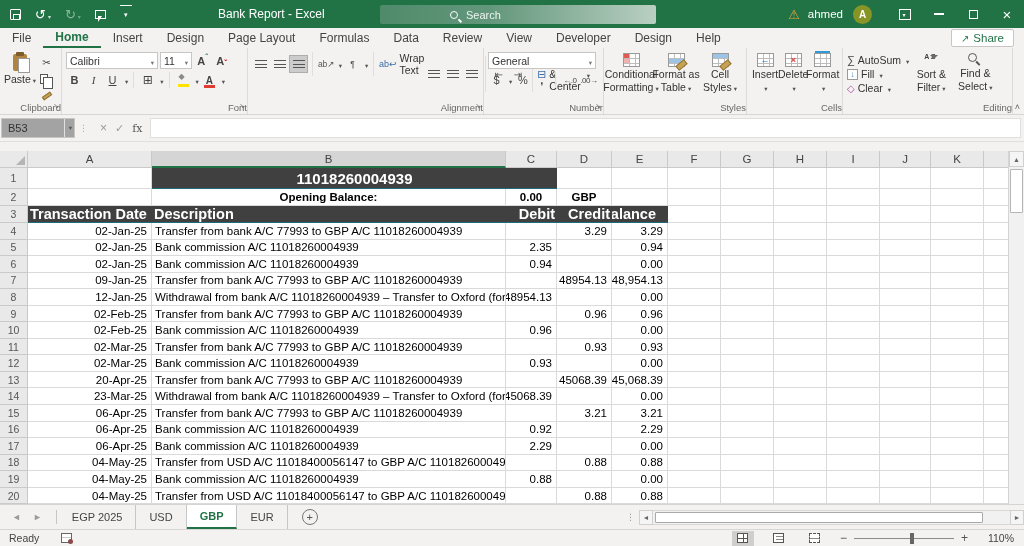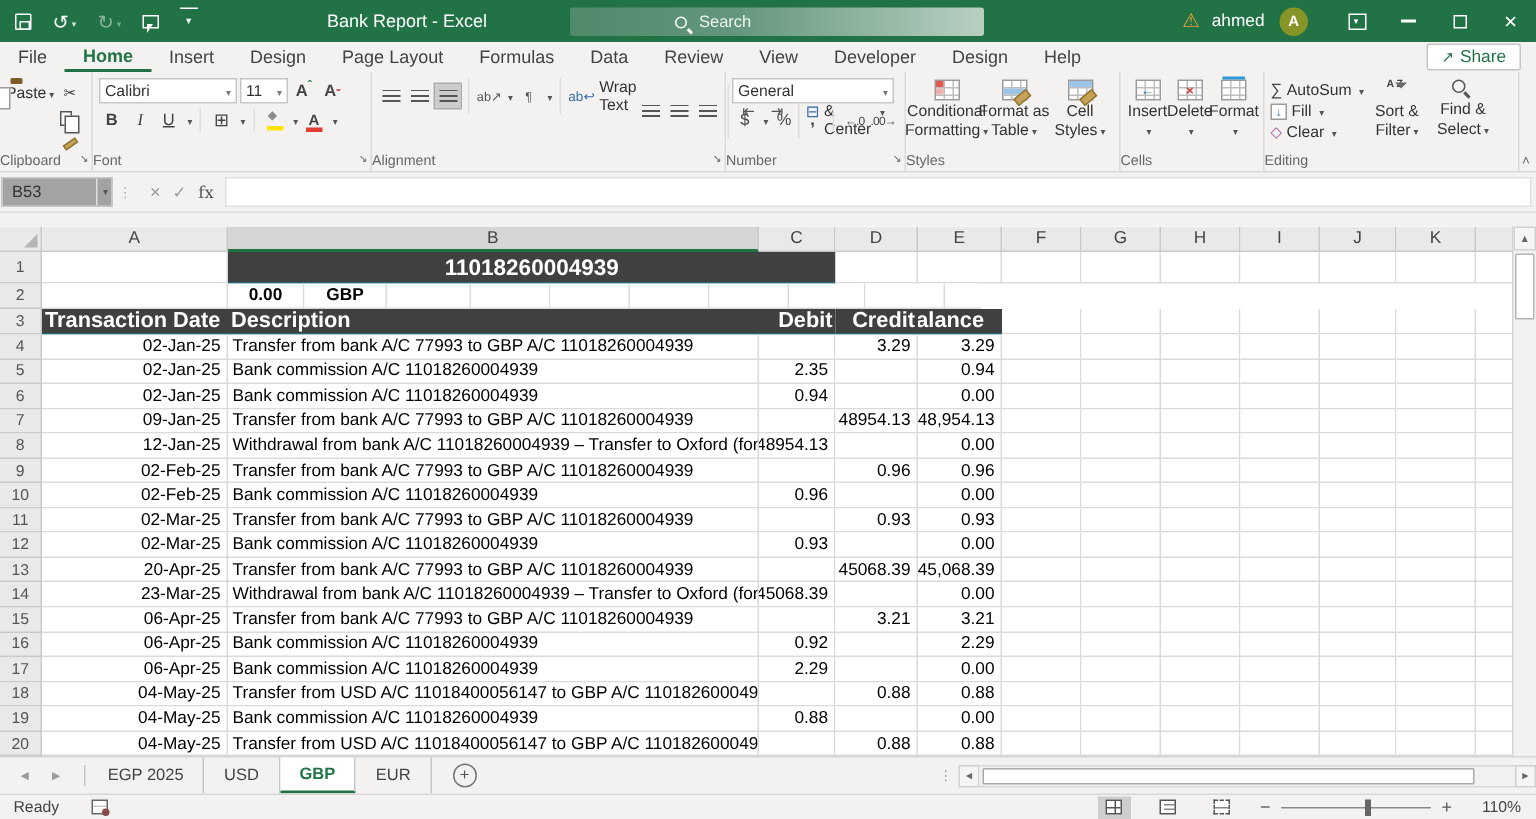--- a/index.html
+++ b/index.html
@@ -40,31 +40,31 @@
   
   .menubar{height:20px;background:#f3f2f1;display:flex;align-items:stretch;font-size:12px;color:#444;flex:0 0 auto;position:relative}
   .mtab{padding:0 12px;display:flex;align-items:center;cursor:pointer;white-space:nowrap}
   .mtab.active{font-weight:bold;color:#217346;border-bottom:2.5px solid #217346}
   .share-btn{position:absolute;right:10px;top:1px;height:18px;border:1px solid #c8c6c4;background:#fff;border-radius:2px;display:flex;align-items:center;gap:4px;padding:0 9px;color:#217346;font-size:11.5px;cursor:pointer}
   .share-btn::before{content:"↗";font-size:10px;color:#217346}
 
   
   .ribbon{height:67px;background:#f3f2f1;border-bottom:1px solid #d8d6d4;display:flex;flex:0 0 auto;position:relative;font-size:11px;color:#333}
   .rgroup{position:relative;border-right:1px solid #dddbd9;padding:4px 4px 14px 4px;display:flex;align-items:flex-start}
-  .glabel{position:absolute;bottom:1px;left:0;right:0;text-align:left;font-size:9.5px;color:#696764}
+  .glabel{position:absolute;bottom:1px;left:0;right:0;text-align:right;font-size:9.5px;color:#696764}
   .launcher{position:absolute;right:2px;bottom:2px;width:9px;height:9px;cursor:pointer}
   .launcher::after{content:"↘";font-size:7px;color:#666;position:absolute;right:0;top:-1px}
   .car::after{content:"▾";font-size:6.5px;color:#555;margin-left:2px}
   .icbtn{display:inline-flex;align-items:center;justify-content:center;min-width:17px;height:16px;cursor:pointer;color:#444}
   .icbtn.sel{background:#ccc;outline:1px solid #adadad}
   .vr{width:1px;background:#e0deda;align-self:stretch;margin:0 3px}
 
   
   .g-clip{width:62px}
-  .paste-btn{display:flex;flex-direction:row;cursor:pointer;width:32px;padding-top:2px}
+  .paste-btn{display:flex;flex-direction:column;align-items:center;cursor:pointer;width:32px;padding-top:2px}
   .clipicon{width:14px;height:17px;background:#b0833f;border-radius:2px;position:relative}
   .clipicon::before{content:"";position:absolute;left:3px;top:-2px;width:8px;height:4px;background:#7d5b2a;border-radius:1px}
   .clipicon::after{content:"";position:absolute;right:-3px;top:4px;width:10px;height:13px;background:#fff;border:1px solid #9a9a9a}
   .plabel{font-size:10.5px;margin-top:2px}
   .mini-col{display:flex;flex-direction:column;gap:1px;margin-left:2px;padding-top:2px}
   .scis{font-size:10px;color:#444}
   .copyic{width:8px;height:10px;border:1px solid #555;position:relative;display:inline-block;background:#fff}
   .copyic::after{content:"";position:absolute;left:2px;top:2px;width:8px;height:10px;border:1px solid #555;background:#fff}
   .brushic{width:10px;height:4px;background:#c7a256;border:1px solid #8f7436;transform:rotate(-35deg);display:inline-block}
 
@@ -528,20 +528,21 @@
         <div class="cell w-h"></div>
           <div class="cell w-i"></div>
         <div class="cell w-j"></div>
           <div class="cell w-k"></div>
         <div class="cell w-l"></div>
       </div>
 
       <div class="gxrow r2">
         <div class="rowhdr w-hdr">2</div>
         <div class="cell w-a"></div>
+        <div class="cell w-b ctr">Opening Balance:</div>
         <div class="cell w-c ctr">0.00</div>
         <div class="cell w-d ctr">GBP</div>
         <div class="cell w-e"></div>
           <div class="cell w-f"></div>
         <div class="cell w-g"></div>
           <div class="cell w-h"></div>
         <div class="cell w-i"></div>
           <div class="cell w-j"></div>
         <div class="cell w-k"></div>
           <div class="cell w-l"></div>

